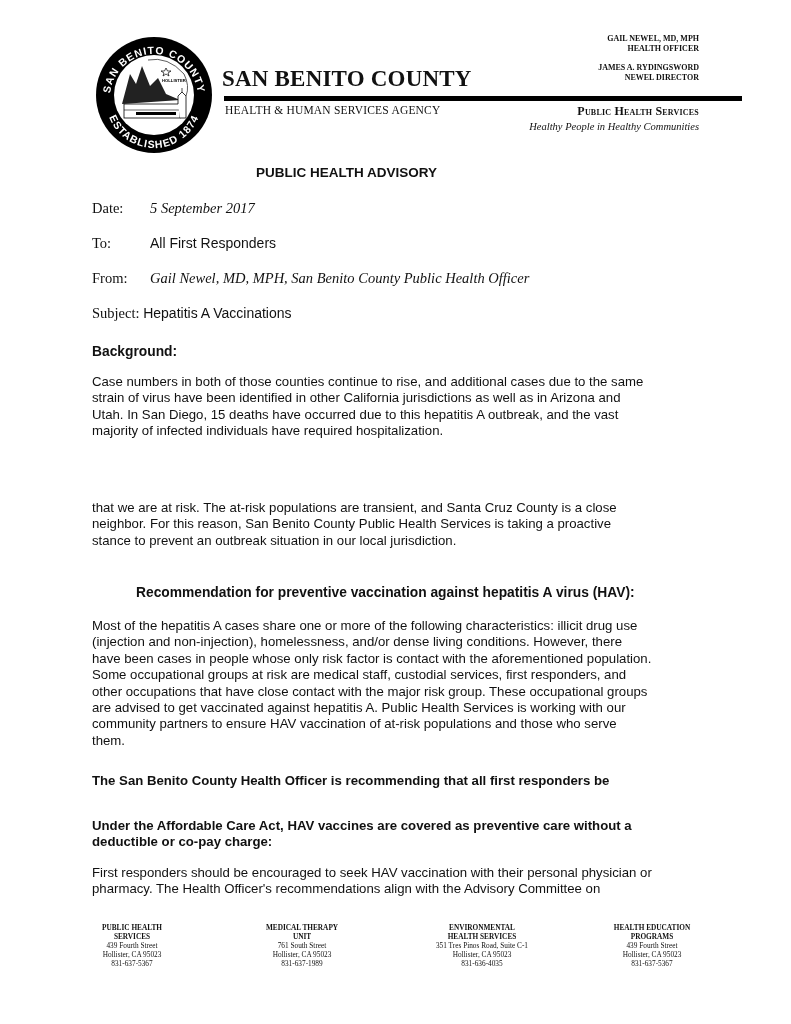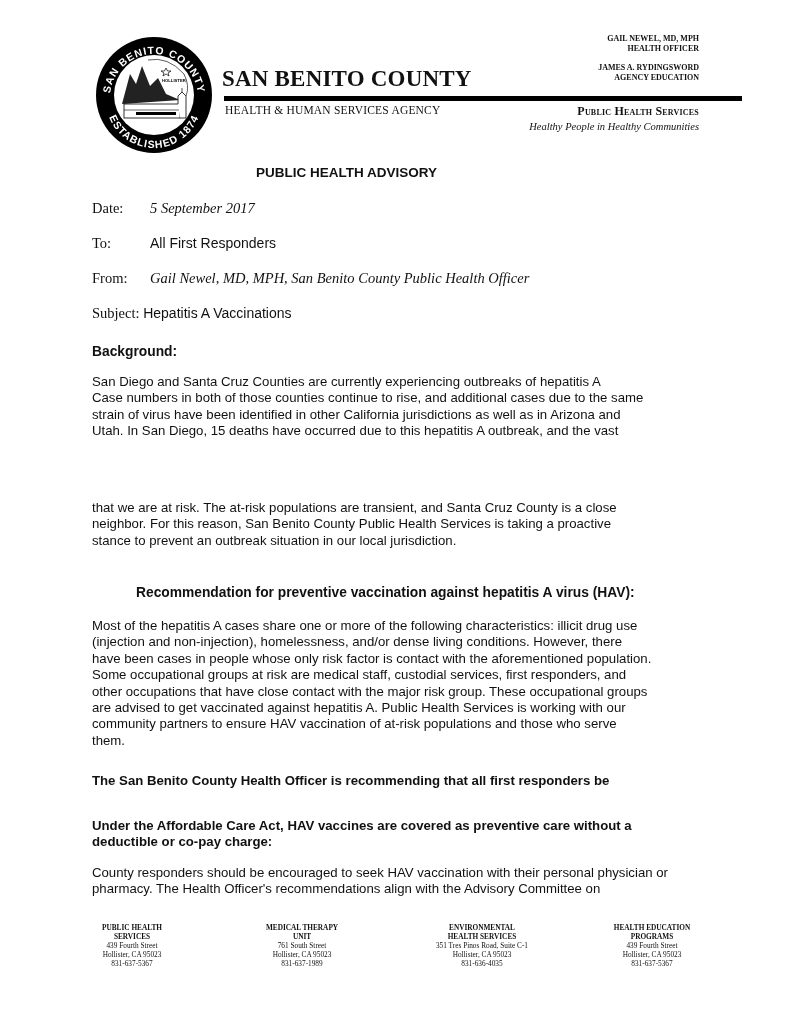--- a/index.html
+++ b/index.html
@@ -65,21 +65,21 @@
 
   <div class="agency-name serif">SAN BENITO COUNTY</div>
   <div class="header-bar"></div>
   <div class="agency-sub serif">HEALTH &amp; HUMAN SERVICES AGENCY</div>
 
   <div class="officials serif">
     <div>GAIL NEWEL, MD, MPH</div>
     <div>HEALTH OFFICER</div>
     <div class="gap"></div>
     <div>JAMES A. RYDINGSWORD</div>
-    <div>AGENCY EDUCATION</div>
+    <div>NEWEL DIRECTOR</div>
   </div>
 
   <div class="phs-title serif">Public Health Services</div>
   <div class="phs-tag serif">Healthy People in Healthy Communities</div>
 </div>
 
 <div class="advisory-title sans">PUBLIC HEALTH ADVISORY</div>
 
 <div class="meta-row serif" style="top:200px;">
   <span class="meta-label">Date:</span>
@@ -94,24 +94,24 @@
   <span class="meta-val-serif">Gail Newel, MD, MPH, San Benito County Public Health Officer</span>
 </div>
 <div class="meta-row serif" style="top:305px;">
   <span class="meta-label">Subject:</span>
   <span class="sans" style="font-size:14px;">Hepatitis A Vaccinations</span>
 </div>
 
 <div class="block sans h" style="top:344px;">Background:</div>
 
 <div class="block sans" style="top:374px;">
-  <span class="line">San Diego and Santa Cruz Counties are currently experiencing outbreaks of hepatitis A</span>
   <span class="line">Case numbers in both of those counties continue to rise, and additional cases due to the same</span>
   <span class="line">strain of virus have been identified in other California jurisdictions as well as in Arizona and</span>
   <span class="line">Utah. In San Diego, 15 deaths have occurred due to this hepatitis A outbreak, and the vast</span>
+  <span class="line">majority of infected individuals have required hospitalization.</span>
 </div>
 
 <div class="block sans" style="top:500px;">
   <span class="line">that we are at risk. The at-risk populations are transient, and Santa Cruz County is a close</span>
   <span class="line">neighbor. For this reason, San Benito County Public Health Services is taking a proactive</span>
   <span class="line">stance to prevent an outbreak situation in our local jurisdiction.</span>
 </div>
 
 <div class="block sans h" style="top:585px;padding-left:44px;">Recommendation for preventive vaccination against hepatitis A virus (HAV):</div>
 
@@ -129,21 +129,21 @@
 <div class="block sans bold" style="top:773px;">
   <span class="line">The San Benito County Health Officer is recommending that all first responders be</span>
 </div>
 
 <div class="block sans bold" style="top:818px;">
   <span class="line">Under the Affordable Care Act, HAV vaccines are covered as preventive care without a</span>
   <span class="line">deductible or co-pay charge:</span>
 </div>
 
 <div class="block sans" style="top:865px;">
-  <span class="line">County responders should be encouraged to seek HAV vaccination with their personal physician or</span>
+  <span class="line">First responders should be encouraged to seek HAV vaccination with their personal physician or</span>
   <span class="line">pharmacy.  The Health Officer's recommendations align with the Advisory Committee on</span>
 </div>
 
 <div class="footer serif">
   <div class="fcol" style="left:0px;">
     <div class="t">PUBLIC HEALTH</div>
     <div class="t">SERVICES</div>
     <div>439 Fourth Street</div>
     <div>Hollister, CA  95023</div>
     <div>831-637-5367</div>

